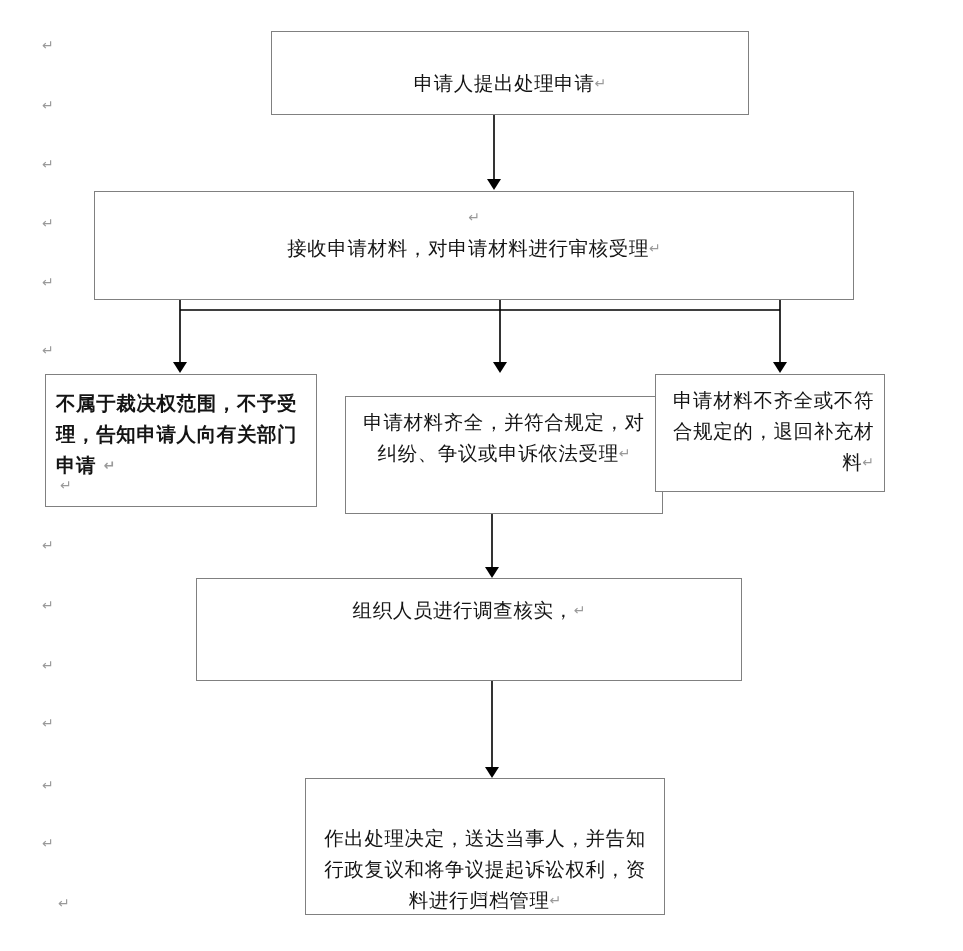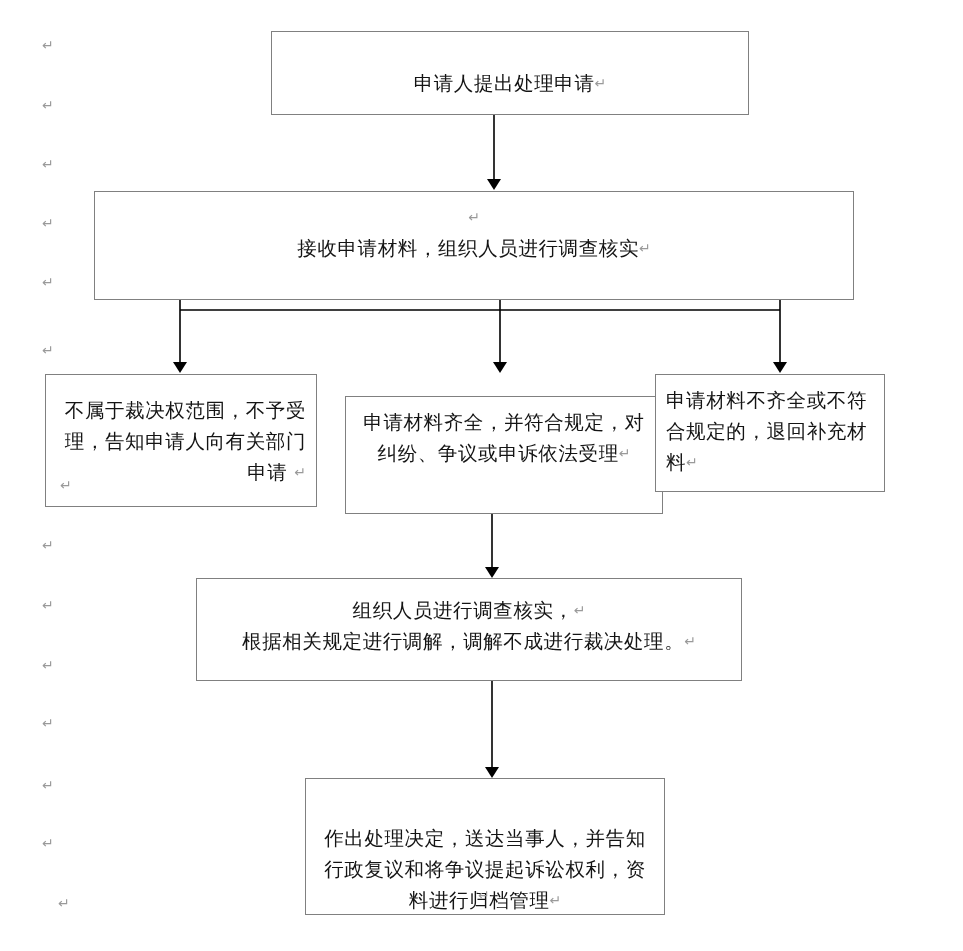--- a/index.html
+++ b/index.html
@@ -96,33 +96,33 @@
         <polygon points="485,567 499,567 492,578" fill="#000000"></polygon>
         <polygon points="485,767 499,767 492,778" fill="#000000"></polygon>
       </g>
   </svg>
 
   <div id="node-layer">
       <div class="node" style="left: 263px; top: 31px; width: 478px; height: 84px; border-color: rgb(128, 128, 128); margin-left: 8px;">
         <div class="node-text" style="top: 36px; padding-left: 10px; padding-right: 10px; text-align: center;"><div style="min-height: 31px;"><span>申请人提出处理申请</span><span class="pilcrow">↵</span></div></div>
       </div>
       <div class="node" style="left: 94px; top: 191px; width: 760px; height: 109px; border-color: rgb(128, 128, 128);">
-        <div class="node-text" style="top: 10px; padding-left: 10px; padding-right: 10px; text-align: center;"><div style="min-height: 31px;"><span></span><span class="pilcrow">↵</span></div><div style="min-height: 31px;"><span>接收申请材料，组织人员进行调查核实</span><span class="pilcrow">↵</span></div></div>
+        <div class="node-text" style="top: 10px; padding-left: 10px; padding-right: 10px; text-align: center;"><div style="min-height: 31px;"><span></span><span class="pilcrow">↵</span></div><div style="min-height: 31px;"><span>接收申请材料，对申请材料进行审核受理</span><span class="pilcrow">↵</span></div></div>
       </div>
       <div class="node" style="left: 45px; top: 374px; width: 272px; height: 133px; border-color: rgb(128, 128, 128);">
-        <div class="node-text" style="top: 20px; padding-left: 10px; padding-right: 10px; text-align: right;"><div style="min-height: 31px;"><span>不属于裁决权范围，不予受理，告知申请人向有关部门申请 </span><span class="pilcrow">↵</span></div></div>
+        <div class="node-text" style="top: 13px; padding-left: 10px; padding-right: 10px; text-align: left; font-weight: bold;"><div style="min-height: 31px;"><span>不属于裁决权范围，不予受理，告知申请人向有关部门申请 </span><span class="pilcrow">↵</span></div></div>
       </div>
       <div class="node" style="left: 345px; top: 374px; width: 318px; height: 118px; border-color: rgb(128, 128, 128); margin-top: 22px;">
         <div class="node-text" style="top: 10px; padding-left: 10px; padding-right: 10px; text-align: center;"><div style="min-height: 31px;"><span>申请材料齐全，并符合规定，对纠纷、争议或申诉依法受理</span><span class="pilcrow">↵</span></div></div>
       </div>
       <div class="node" style="left: 655px; top: 374px; width: 230px; height: 118px; border-color: rgb(128, 128, 128);">
-        <div class="node-text" style="top: 10px; padding-left: 10px; padding-right: 10px; text-align: left;"><div style="min-height: 31px;"><span>申请材料不齐全或不符合规定的，退回补充材料</span><span class="pilcrow">↵</span></div></div>
+        <div class="node-text" style="top: 10px; padding-left: 10px; padding-right: 10px; text-align: right;"><div style="min-height: 31px;"><span>申请材料不齐全或不符合规定的，退回补充材料</span><span class="pilcrow">↵</span></div></div>
       </div>
       <div class="node" style="left: 196px; top: 578px; width: 546px; height: 103px; border-color: rgb(128, 128, 128);">
-        <div class="node-text" style="top: 16px; padding-left: 10px; padding-right: 10px; "><div style="min-height: 31px;"><span>组织人员进行调查核实，</span><span class="pilcrow">↵</span></div><div style="min-height: 31px;"><span>根据相关规定进行调解，调解不成进行裁决处理。</span><span class="pilcrow">↵</span></div></div>
+        <div class="node-text" style="top: 16px; padding-left: 10px; padding-right: 10px; "><div style="min-height: 31px;"><span>组织人员进行调查核实，</span><span class="pilcrow">↵</span></div></div>
       </div>
       <div class="node" style="left: 305px; top: 778px; width: 360px; height: 137px; border-color: rgb(128, 128, 128);">
         <div class="node-text" style="top: 10px; padding-left: 10px; padding-right: 10px; text-align: center;"><div style="min-height: 31px; margin-top: 34px;"><span>作出处理决定，送达当事人，并告知行政复议和将争议提起诉讼权利，资料进行归档管理</span><span class="pilcrow">↵</span></div></div>
       </div>
     </div>
   <div id="mark-layer">
       <span class="margin-mark" style="left: 42px; top: 38px; color: rgb(154, 154, 154);">↵</span>
       <span class="margin-mark" style="left: 42px; top: 98px; color: rgb(154, 154, 154);">↵</span>
       <span class="margin-mark" style="left: 42px; top: 157px; color: rgb(154, 154, 154);">↵</span>
       <span class="margin-mark" style="left: 42px; top: 216px; color: rgb(154, 154, 154);">↵</span>

